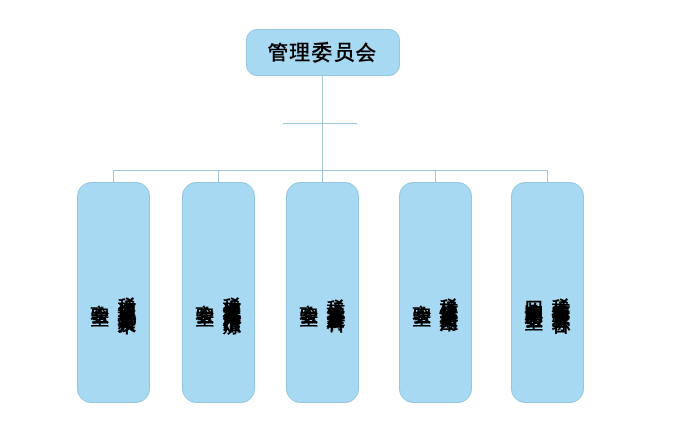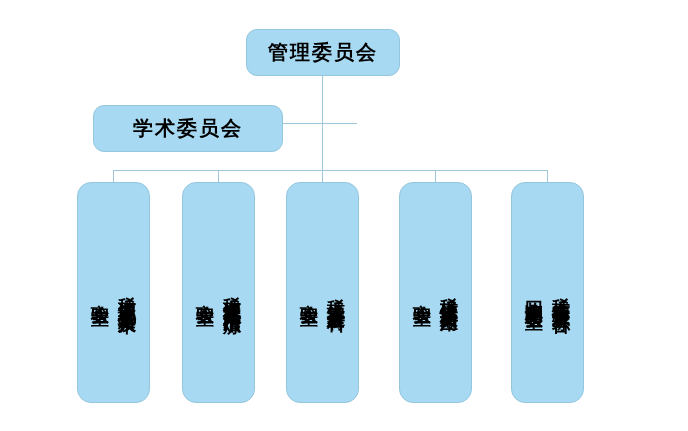--- a/index.html
+++ b/index.html
@@ -80,21 +80,20 @@
   <div class="line hline" style="left:283px; top:123px; width:74px;"></div>
   <div class="line hline" style="left:113px; top:170px; width:434px;"></div>
   <div class="line vline" style="left:113px; top:170px; height:12px;"></div>
   <div class="line vline" style="left:218px; top:170px; height:12px;"></div>
   <div class="line vline" style="left:322px; top:170px; height:12px;"></div>
   <div class="line vline" style="left:435px; top:170px; height:12px;"></div>
   <div class="line vline" style="left:547px; top:170px; height:12px;"></div>
 
   <div class="node hnode root">管理委员会</div>
 
-  <div class="node hnode academic">学术委员会</div>
 
   <div class="node lab lab-1">
     <div class="vcol">稀土资源地采选新技术</div>
     <div class="vcol">实验室</div>
   </div>
 
   <div class="node lab lab-2">
     <div class="vcol">稀土资源高效清洁冶炼</div>
     <div class="vcol">实验室</div>
   </div>

